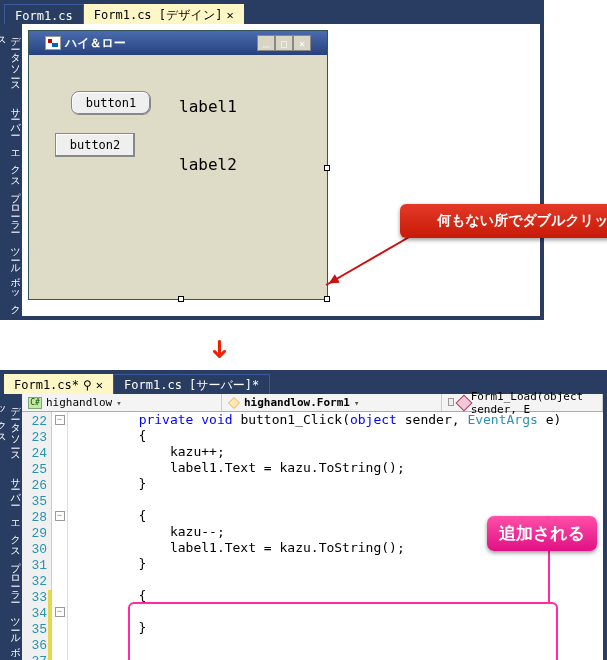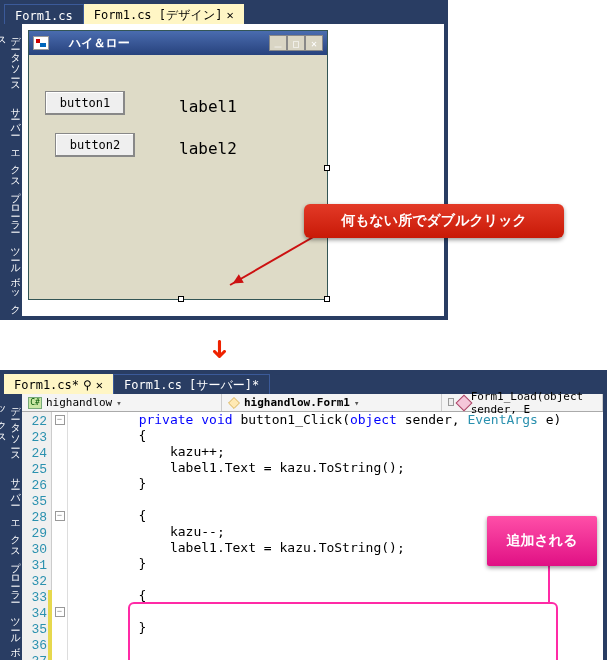--- a/index.html
+++ b/index.html
@@ -1,32 +1,32 @@
 <!DOCTYPE html>
 <html><head>
 <meta charset="utf-8">
 <style>
   * { box-sizing: border-box; margin: 0; padding: 0; }
   body { font-family: "MS Gothic", monospace; font-size: 12px; background: #fff; width: 607px; }
   
   
-  .ide-top { width: 448px; height: 320px; margin: 0 0 8px 0; border: 4px solid #293d63; position: relative; background: #fff; }
+  .ide-top { width: 544px; height: 320px; margin: 0 0 8px 0; border: 4px solid #293d63; position: relative; background: #fff; }
   
   .tabbar { height: 20px; background: #293d63; display: flex; align-items: stretch; }
   .tab { padding: 2px 10px 0 10px; font-size: 12px; display: flex; align-items: center; gap: 4px; }
   .tab-inactive { background: #293d63; color: #fff; border: 1px solid #3b5a99; border-bottom: none; }
   .tab-active { background: #fff6c5; color: #000; }
   .tab-x { font-weight: bold; cursor: pointer; }
   
   .left-rail { position: absolute; left: 0; top: 20px; bottom: 0; width: 18px; background: #293d63; color: #fff; writing-mode: vertical-rl; text-orientation: upright; font-size: 10px; padding-top: 6px; letter-spacing: 2px; }
   
   .design-surface { position: absolute; left: 18px; right: 0; top: 20px; bottom: 0; background: #fff; padding: 6px; }
   
   .winform { width: 300px; height: 270px; border: 1px solid #355; background: #dedbc7; position: relative; }
-  .winform-title { height: 24px; background: linear-gradient(#4a6caf,#27427d); color: #fff; display: flex; align-items: center; padding: 0 4px; gap: 20px; }
+  .winform-title { height: 24px; background: linear-gradient(#4a6caf,#27427d); color: #fff; display: flex; align-items: center; padding: 0 16px; gap: 4px; }
   .winform-icon { width: 16px; height: 14px; background: #fff; border: 1px solid #999; display:inline-block; position:relative; }
   .winform-icon::before { content:""; position:absolute; top:2px; left:2px; width:4px; height:4px; background:#c00; }
   .winform-icon::after { content:""; position:absolute; bottom:2px; right:2px; width:6px; height:4px; background:#06b; }
   .winform-title span.title { font-weight: bold; }
   .winbtns { margin-left: auto; display: flex; gap: 0; }
   .winbtn { width: 18px; height: 16px; background: #d9d5c4; border: 1px solid #888; font-size: 10px; display:flex; align-items:center; justify-content:center; }
   .winform-body { position: relative; height: calc(100% - 24px); }
   .btn3d { position:absolute; width: 80px; height: 24px; background: #efefef; border: 1px solid #888; box-shadow: inset -1px -1px #888, inset 1px 1px #fff; font-size: 12px; display:flex; align-items:center; justify-content:center; }
   .lbl { position:absolute; font-size: 16px; }
   .handle { position:absolute; width:6px; height:6px; background:#fff; border:1px solid #000; }
@@ -55,21 +55,21 @@
   .gutter div { height:16px; line-height:16px; }
   .gutter .changed { position:relative; }
   .gutter .changed::after { content:""; position:absolute; right:-5px; top:0; width:4px; height:16px; background:#e6d84e; }
   .fold-gutter { width:16px; border-right:1px solid #ddd; }
   .fold-gutter div { height:16px; display:flex; align-items:center; justify-content:center; color:#888; font-size:10px; }
   .fold-box { width:10px; height:10px; border:1px solid #999; background:#fff; font-size:9px; line-height:8px; text-align:center; }
   .code-lines { flex:1; position:relative; }
   .code-lines pre { margin:0; height:16px; line-height:16px; white-space:pre; padding-left:8px; }
   .kw { color:#0000ff; }
   .type { color:#2b91af;text-align:center; }
-  .callout-pink { position:absolute; right:6px; top:104px; width:110px; padding:16px 10px; background:linear-gradient(#ff4fa8,#e01084); color:#fff; border-radius:2px; box-shadow:0 2px 4px rgba(0,0,0,.4); font-size:14px; text-align:center; font-family:"MS PGothic",sans-serif; font-weight:bold; }
+  .callout-pink { position:absolute; right:6px; top:104px; width:110px; padding:6px 10px; background:linear-gradient(#ff4fa8,#e01084); color:#fff; border-radius:7px; box-shadow:0 2px 4px rgba(0,0,0,.4); font-size:17px; text-align:center; font-family:"MS PGothic",sans-serif; font-weight:bold; }
   .pink-box { position:absolute; border:2px solid #ff2aa6; border-radius:6px; pointer-events:none; }
   .pink-connector { position:absolute; width:2px; background:#ff2aa6; }
 </style>
 </head>
 <body>
 
 
 
 
 <div class="ide-top">
@@ -87,24 +87,24 @@
       <div class="winform-title">
         <span class="winform-icon"></span>
         <span class="title">ハイ＆ロー</span>
         <span class="winbtns">
           <span class="winbtn">＿</span>
           <span class="winbtn">□</span>
           <span class="winbtn">✕</span>
         </span>
       </div>
       <div class="winform-body">
-        <div class="btn3d" style="left:16px; top:36px;">button1</div>
+        <div class="btn3d" style="left:42px; top:36px;border-radius:8px;">button1</div>
         <div class="lbl" style="left:150px; top:42px;">label1</div>
         <div class="btn3d" style="left:26px; top:78px;">button2</div>
-        <div class="lbl" style="left:150px; top:84px;">label2</div>
+        <div class="lbl" style="left:150px; top:100px;">label2</div>
       </div>
       <span class="handle" style="right:-3px; top:50%;"></span>
       <span class="handle" style="right:-3px; bottom:-3px;"></span>
       <span class="handle" style="left:50%; bottom:-3px;"></span>
     </div>
 
     <div class="callout-arrow" style="right:110px; top:200px; transform:rotate(-30deg);"></div>
     <div class="callout-red">何もない所でダブルクリック</div>
   </div>
 </div>

